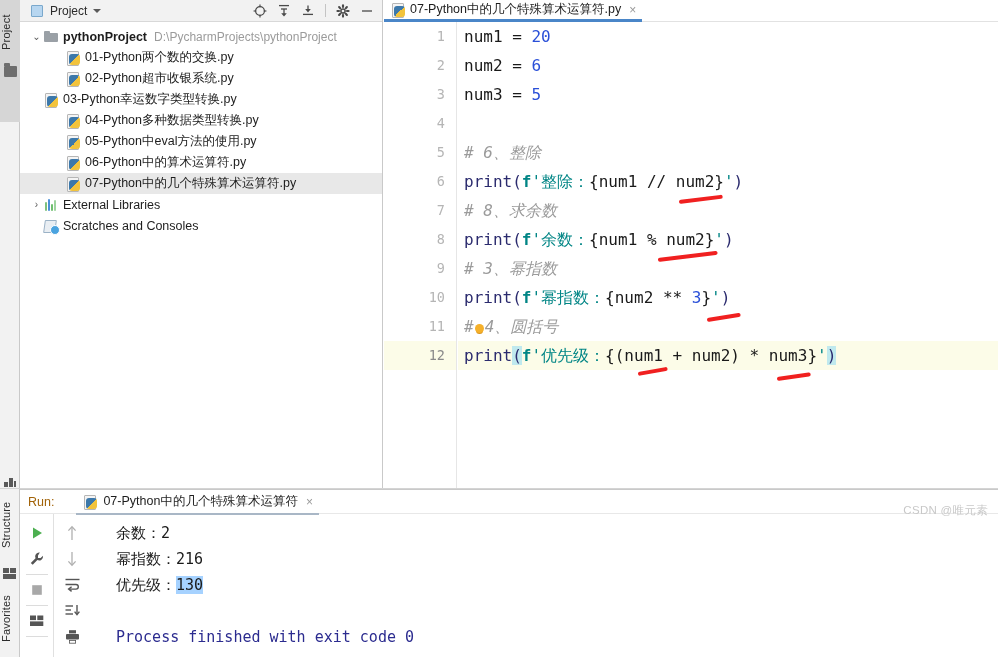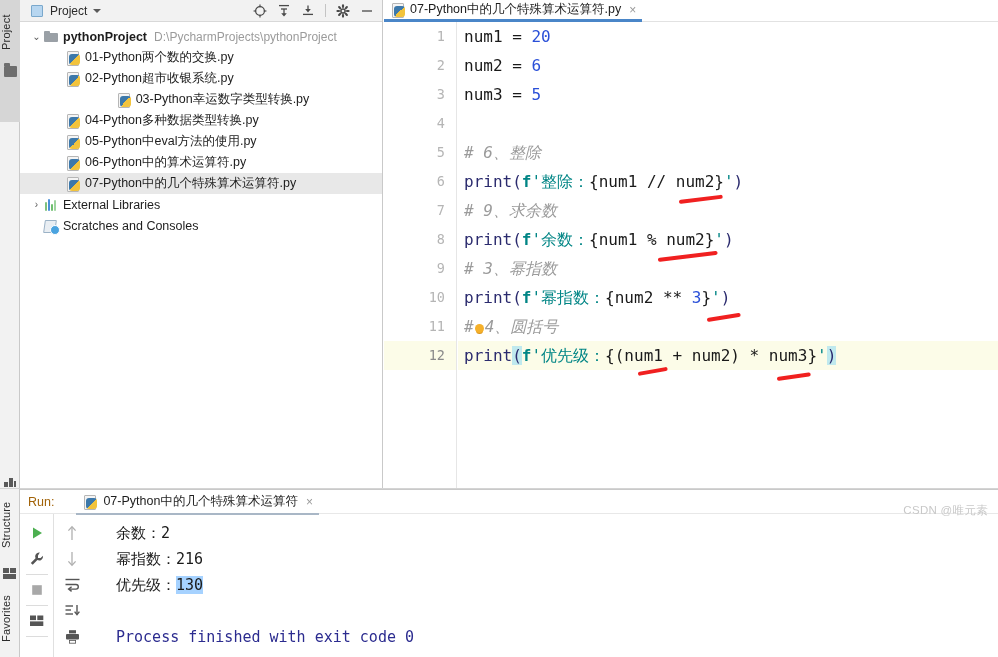--- a/index.html
+++ b/index.html
@@ -327,21 +327,21 @@
         <div class="trow" style="padding-left: 32px;">
           <span class="twist spacer">›</span>
           <span class="ico ico-py"></span>
           <span class="tname">01-Python两个数的交换.py</span>
         </div>
         <div class="trow" style="padding-left: 32px;">
           <span class="twist spacer">›</span>
           <span class="ico ico-py"></span>
           <span class="tname">02-Python超市收银系统.py</span>
         </div>
-        <div class="trow" style=" justify-content: center;">
+        <div class="trow" style="">
           <span class="twist spacer">›</span>
           <span class="ico ico-py"></span>
           <span class="tname">03-Python幸运数字类型转换.py</span>
         </div>
         <div class="trow" style="padding-left: 32px;">
           <span class="twist spacer">›</span>
           <span class="ico ico-py"></span>
           <span class="tname">04-Python多种数据类型转换.py</span>
         </div>
         <div class="trow" style="padding-left: 32px;">
@@ -408,21 +408,21 @@
         <div class="cline"><span class="k-plain">num2</span><span class="k-plain"> = </span><span class="k-num">6</span></div>
 
         <div class="cline"><span class="k-plain">num3</span><span class="k-plain"> = </span><span class="k-num">5</span></div>
 
         <div class="cline">&nbsp;</div>
 
         <div class="cline"><span class="k-cmt"># 6、整除</span></div>
 
         <div class="cline"><span class="k-fn">print</span><span class="k-fn">(</span><span class="k-fpfx">f</span><span class="k-str">'</span><span class="k-str">整除：</span><span class="k-plain">{num1 // num2}</span><span class="k-str">'</span><span class="k-fn">)</span></div>
 
-        <div class="cline"><span class="k-cmt"># 9、求余数</span></div>
+        <div class="cline"><span class="k-cmt"># 8、求余数</span></div>
 
         <div class="cline"><span class="k-fn">print</span><span class="k-fn">(</span><span class="k-fpfx">f</span><span class="k-str">'</span><span class="k-str">余数：</span><span class="k-plain">{num1 % num2}</span><span class="k-str">'</span><span class="k-fn">)</span></div>
 
         <div class="cline"><span class="k-cmt"># 3、幂指数</span></div>
 
         <div class="cline"><span class="k-fn">print</span><span class="k-fn">(</span><span class="k-fpfx">f</span><span class="k-str">'</span><span class="k-str">幂指数：</span><span class="k-plain">{num2 ** </span><span class="k-num">3</span><span class="k-plain">}</span><span class="k-str">'</span><span class="k-fn">)</span></div>
 
         <div class="cline"><span class="k-cmt">#</span><span class="bulb"></span><span class="k-cmt">4、圆括号</span></div>
 
         <div class="cline cur"><span class="k-fn">print</span><span class="k-fn brmatch">(</span><span class="k-fpfx">f</span><span class="k-str">'</span><span class="k-str">优先级：</span><span class="k-plain">{(num1 + num2) * num3}</span><span class="k-str">'</span><span class="k-fn brmatch">)</span></div>

